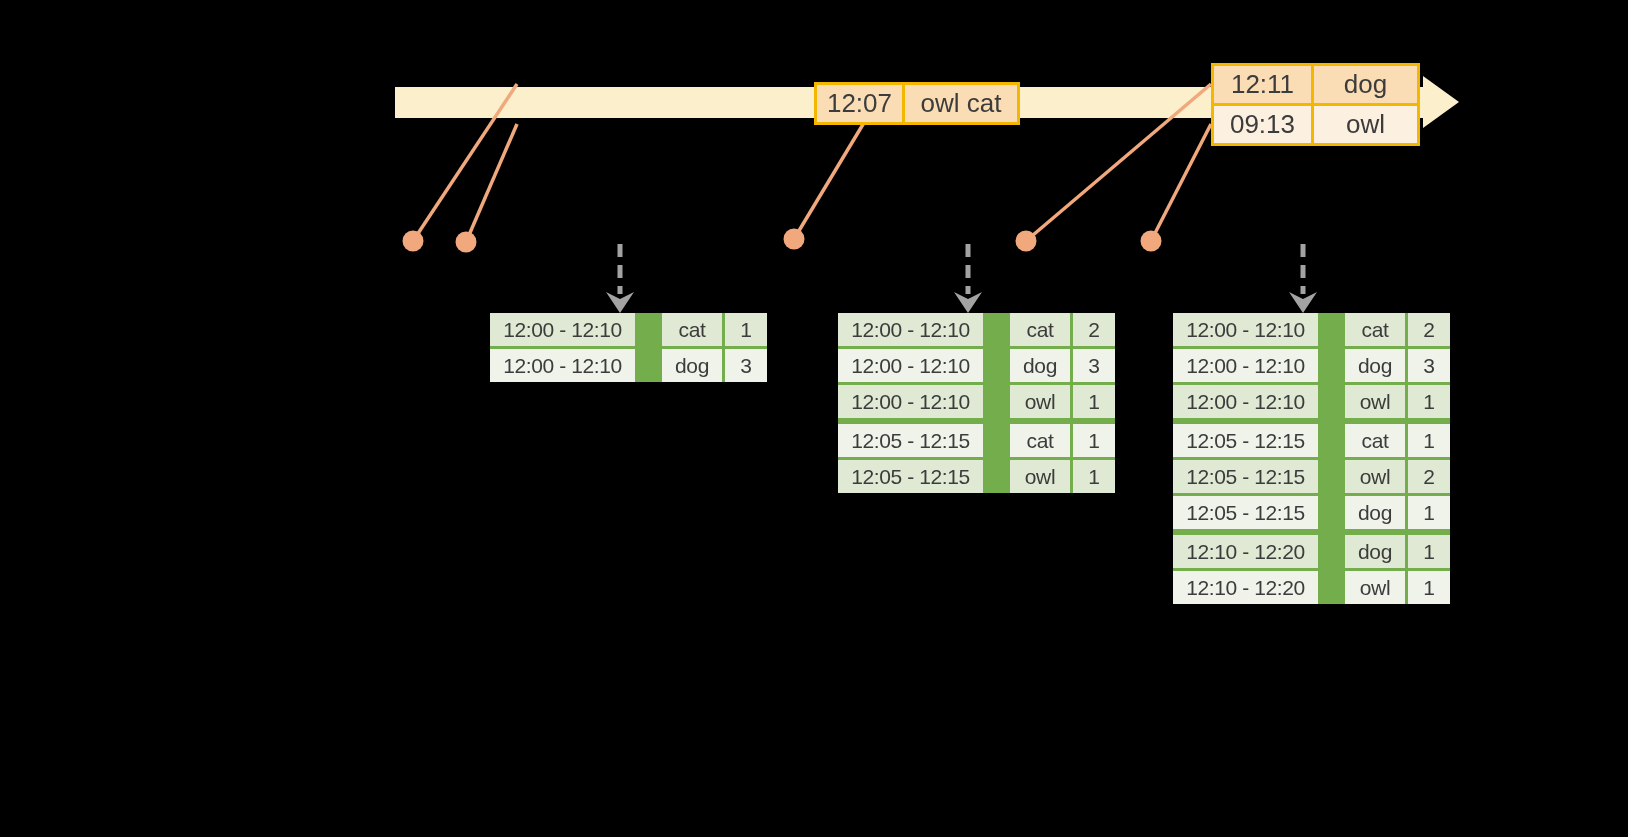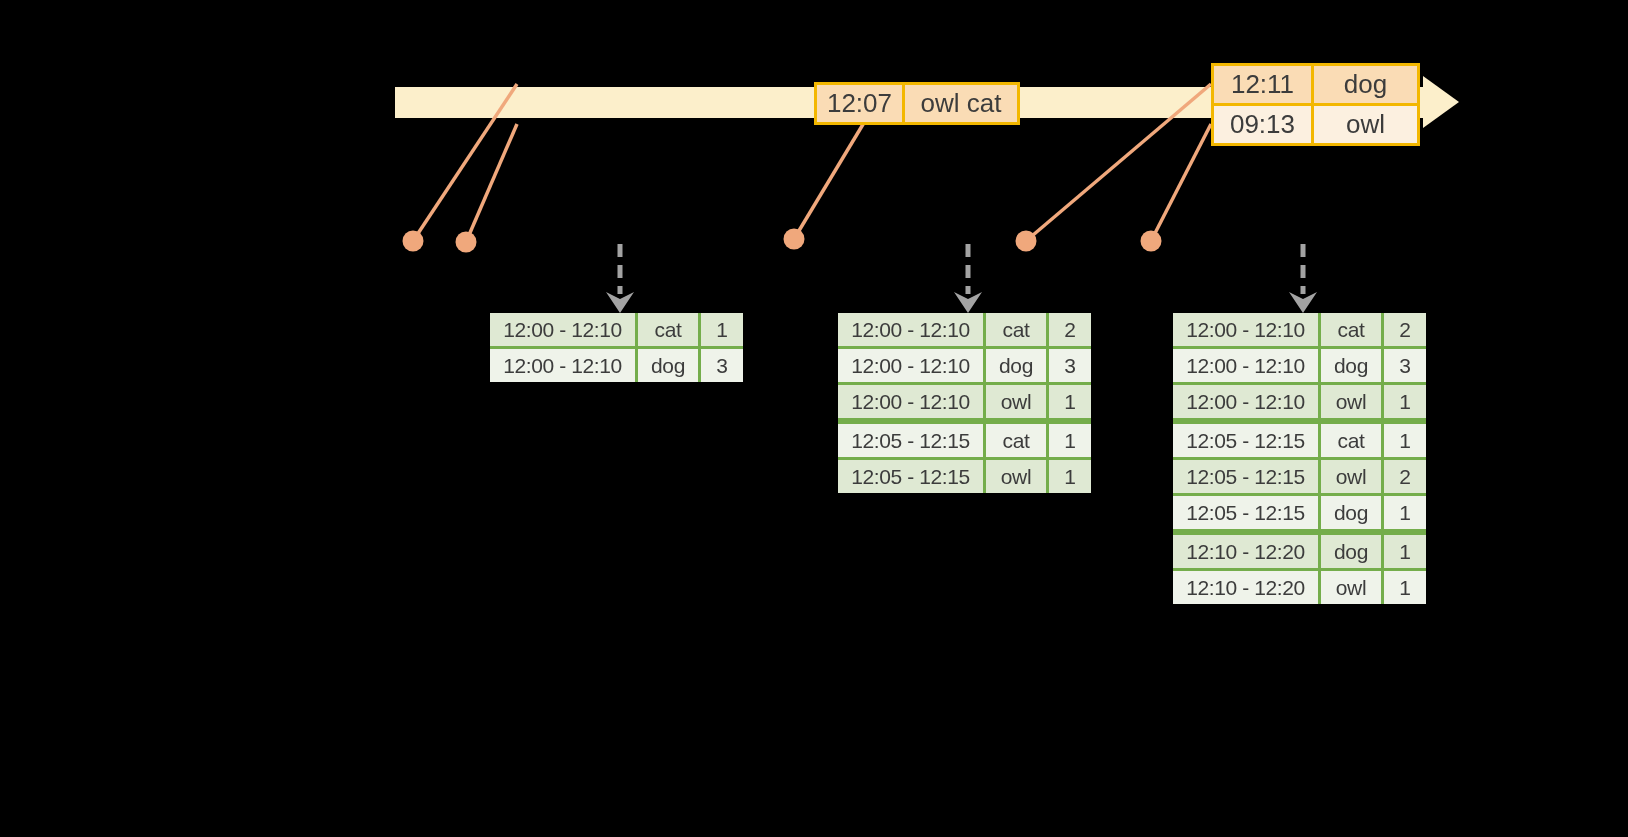--- a/index.html
+++ b/index.html
@@ -42,21 +42,21 @@
     position:absolute;display:flex;flex-direction:column;
     gap:3px;background:var(--green-border,#74AD4B);
   }
   .gtable .trow{display:flex;gap:3px;}
   .gtable .trow.group-start{margin-top:3px;}
   .gtable .cell{
     height:33px;display:flex;align-items:center;justify-content:center;
     font-size:21px;letter-spacing:-0.4px;color:var(--text,#3C3C3C);white-space:nowrap;
   }
   .col-window{width:145px;}
-  .col-word{width:60px;}
+  .col-word{width:60px;margin-left:24px;}
   .col-count{width:42px;}
   .gtable .dark  .cell{background:var(--green-row-dark,#DFE9D3);}
   .gtable .light .cell{background:var(--green-row-light,#EFF3EA);}
 </style>
 </head>
 <body style="--background: #000000; --timeline-fill: #FCEFCB; --gold-border: #F3B700; --orange-row-dark: #FADCB5; --orange-row-light: #FCF0E0; --connector: #F0A87C; --green-border: #74AD4B; --green-row-dark: #DFE9D3; --green-row-light: #EFF3EA; --arrow-gray: #A3A3A3; --text: #3C3C3C;">
 
 <div class="canvas">
 
   <svg class="layer" width="1628" height="837" viewBox="0 0 1628 837">

